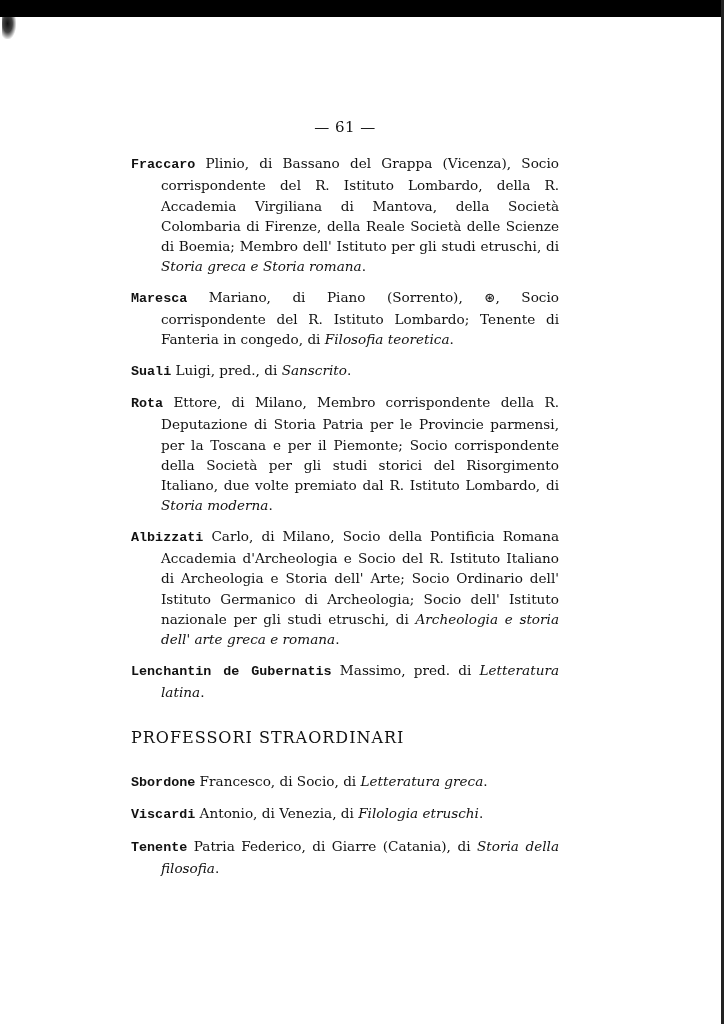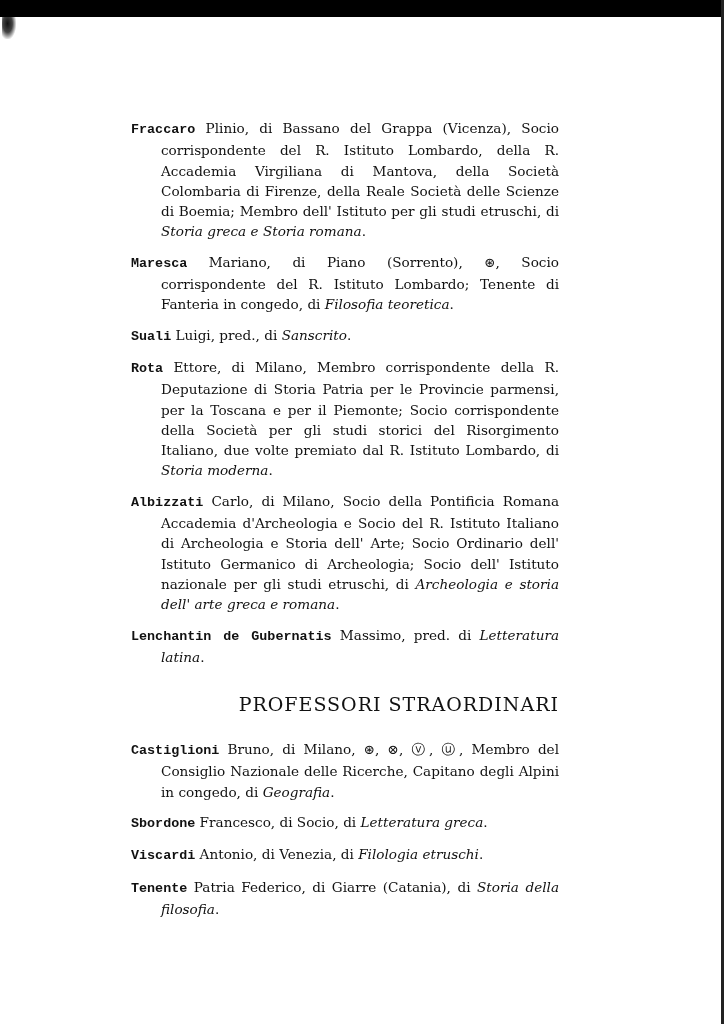--- a/index.html
+++ b/index.html
@@ -19,51 +19,51 @@
   .page-number {
     text-align: center; font-size: 15px; margin: 0 0 17px 0; letter-spacing: 0.5px;
   }
   .entry {
     font-size: 13.6px; line-height: 20.3px; text-align: justify;
     padding-left: 30px; text-indent: -30px; margin: 0 0 10px 0;
   }
   .surname { font-family: Liberation Mono, monospace; font-weight: bold; font-size: 13.4px; }
   .subject { font-style: italic; }
   .section-heading {
-    text-align: right; font-size: 19px; letter-spacing: 1px;
+    text-align: left; font-size: 16px; letter-spacing: 1px;
     margin: 26px 0 24px 0;
   }
 </style>
 </head>
 <body>
 
 <div class="top-band"></div>
 <div class="right-edge"></div>
 <div class="corner-smudge"></div>
 
 <div class="page">
+  <div class="page-number">— 61 —</div>
 
   <div>
     <p class="entry"><span class="surname">Fraccaro</span><span> Plinio, di Bassano del Grappa (Vicenza), Socio corrispondente del R. Istituto Lombardo, della R. Accademia Virgiliana di Mantova, della Società Colombaria di Firenze, della Reale Società delle Scienze di Boemia; Membro dell' Istituto per gli studi etruschi, di </span><span class="subject">Storia greca e Storia romana</span><span>.</span></p>
 
     <p class="entry"><span class="surname">Maresca</span><span> Mariano, di Piano (Sorrento), ⊛, Socio corrispondente del R. Istituto Lombardo; Tenente di Fanteria in congedo, di </span><span class="subject">Filosofia teoretica</span><span>.</span></p>
 
     <p class="entry"><span class="surname">Suali</span><span> Luigi, pred., di </span><span class="subject">Sanscrito</span><span>.</span></p>
 
     <p class="entry"><span class="surname">Rota</span><span> Ettore, di Milano, Membro corrispondente della R. Deputazione di Storia Patria per le Provincie parmensi, per la Toscana e per il Piemonte; Socio corrispondente della Società per gli studi storici del Risorgimento Italiano, due volte premiato dal R. Istituto Lombardo, di </span><span class="subject">Storia moderna</span><span>.</span></p>
 
     <p class="entry"><span class="surname">Albizzati</span><span> Carlo, di Milano, Socio della Pontificia Romana Accademia d'Archeologia e Socio del R. Istituto Italiano di Archeologia e Storia dell' Arte; Socio Ordinario dell' Istituto Germanico di Archeologia; Socio dell' Istituto nazionale per gli studi etruschi, di </span><span class="subject">Archeologia e storia dell' arte greca e romana</span><span>.</span></p>
 
     <p class="entry"><span class="surname">Lenchantin de Gubernatis</span><span> Massimo, pred. di </span><span class="subject">Letteratura latina</span><span>.</span></p>
   </div>
 
   <div class="section-heading">PROFESSORI STRAORDINARI</div>
 
   <div>
-    <p class="entry"><span class="surname">Castiglioni</span><span> Bruno, di Milano, ⊛, ⊗, ⓥ, ⓤ, Membro del Consiglio Nazionale delle Ricerche, Capitano degli Alpini in congedo, di </span><span class="subject">Geografia</span><span>.</span></p>
 
     <p class="entry"><span class="surname">Sbordone</span><span> Francesco, di Socio, di </span><span class="subject">Letteratura greca</span><span>.</span></p>
 
     <p class="entry"><span class="surname">Viscardi</span><span> Antonio, di Venezia, di </span><span class="subject">Filologia etruschi</span><span>.</span></p>
 
     <p class="entry"><span class="surname">Tenente</span><span> Patria Federico, di Giarre (Catania), di </span><span class="subject">Storia della filosofia</span><span>.</span></p>
   </div>
 </div>
 
 </body></html>

